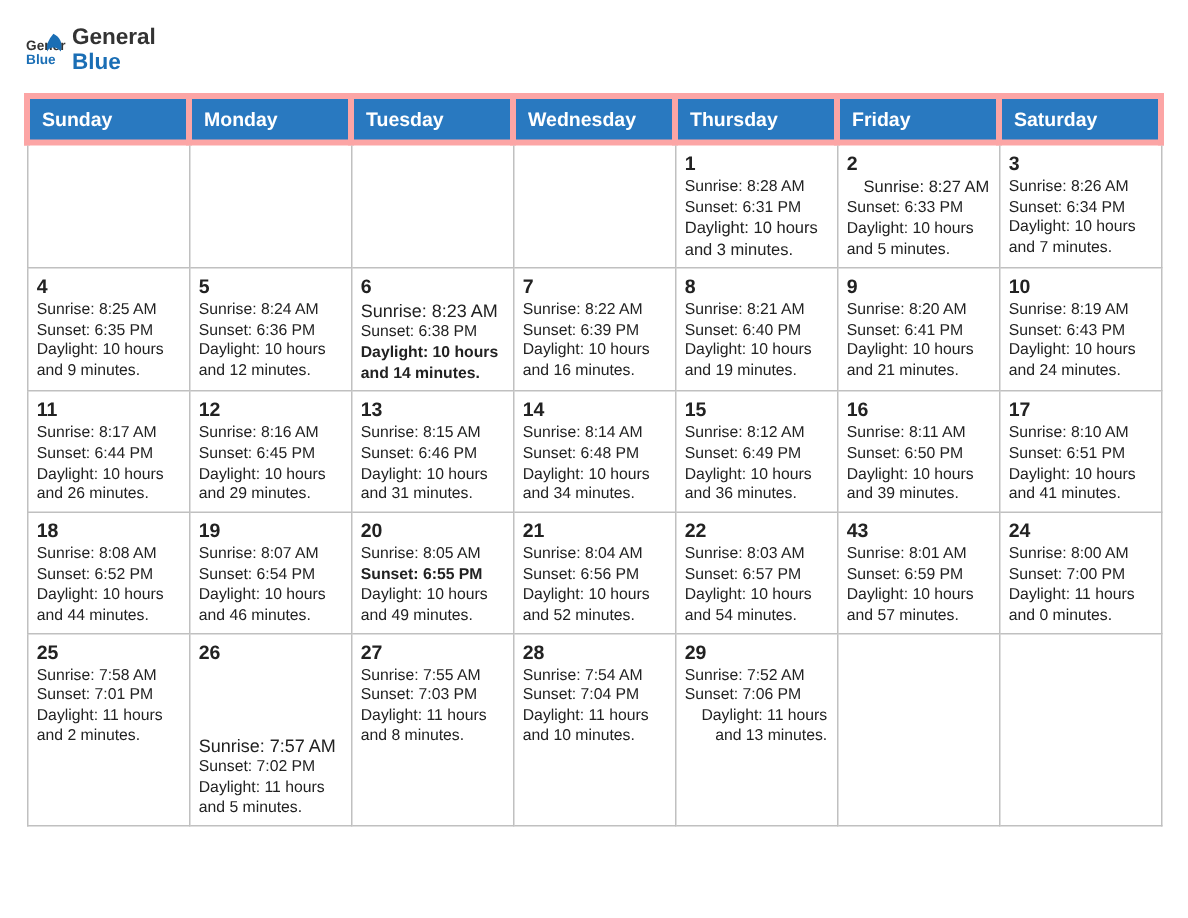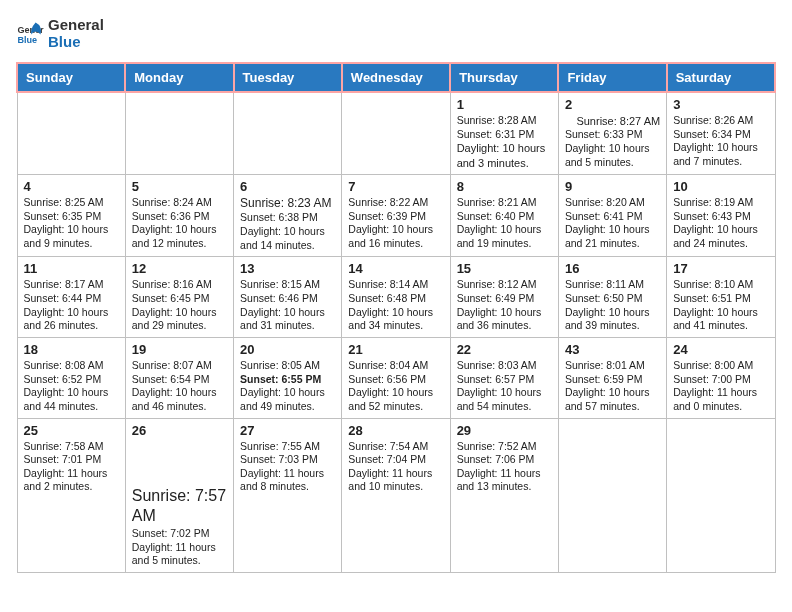--- a/index.html
+++ b/index.html
@@ -42,21 +42,21 @@
       width: 100%;
       border-collapse: collapse;
     }
     th {
       background-color: #2979c0;
       color: #fff;
       font-size: 13px;
       font-weight: bold;
       text-align: left;
       padding: 6px 8px;
-      border: 2px solid #fca5a5;
+      border: 4px solid #fca5a5;
     }
     td {
       vertical-align: top;
       border: 1px solid #c0c0c0;
       padding: 4px 6px;
       font-size: 11px;
       color: #222;
       width: calc(100% / 7);
       height: 80px;
     }
@@ -145,21 +145,21 @@
         <td>
           <span class="day-num">5</span>
           <div style="font-size: 10.5px; line-height: 1.3;">Sunrise: 8:24 AM</div>
           <div style="font-size: 10.5px; line-height: 1.3;">Sunset: 6:36 PM</div>
           <div style="font-size: 10.5px; line-height: 1.3;">Daylight: 10 hours and 12 minutes.</div>
         </td>
         <td>
           <span class="day-num">6</span>
           <div style="font-size: 12px; line-height: 1.3;">Sunrise: 8:23 AM</div>
           <div style="font-size: 10.5px; line-height: 1.3;">Sunset: 6:38 PM</div>
-          <div style="font-size: 10.5px; line-height: 1.3;">Daylight: 10 hours and 14 minutes.</div>
+          <div style="font-size: 10.5px; line-height: 1.3; font-weight: bold;">Daylight: 10 hours and 14 minutes.</div>
         </td>
         <td>
           <span class="day-num">7</span>
           <div style="font-size: 10.5px; line-height: 1.3;">Sunrise: 8:22 AM</div>
           <div style="font-size: 10.5px; line-height: 1.3;">Sunset: 6:39 PM</div>
           <div style="font-size: 10.5px; line-height: 1.3;">Daylight: 10 hours and 16 minutes.</div>
         </td>
         <td>
           <span class="day-num">8</span>
           <div style="font-size: 10.5px; line-height: 1.3;">Sunrise: 8:21 AM</div>
@@ -269,39 +269,39 @@
       </tr>
       <tr>
         <td>
           <span class="day-num">25</span>
           <div style="font-size: 10.5px; line-height: 1.3;">Sunrise: 7:58 AM</div>
           <div style="font-size: 10.5px; line-height: 1.3;">Sunset: 7:01 PM</div>
           <div style="font-size: 10.5px; line-height: 1.3;">Daylight: 11 hours and 2 minutes.</div>
         </td>
         <td>
           <span class="day-num">26</span>
-          <div style="font-size: 16px; line-height: 1.3; margin-top: 48px;">Sunrise: 7:57 AM</div>
+          <div style="font-size: 12px; line-height: 1.3; margin-top: 48px;">Sunrise: 7:57 AM</div>
           <div style="font-size: 10.5px; line-height: 1.3;">Sunset: 7:02 PM</div>
           <div style="font-size: 10.5px; line-height: 1.3;">Daylight: 11 hours and 5 minutes.</div>
         </td>
         <td>
           <span class="day-num">27</span>
           <div style="font-size: 10.5px; line-height: 1.3;">Sunrise: 7:55 AM</div>
           <div style="font-size: 10.5px; line-height: 1.3;">Sunset: 7:03 PM</div>
           <div style="font-size: 10.5px; line-height: 1.3;">Daylight: 11 hours and 8 minutes.</div>
         </td>
         <td>
           <span class="day-num">28</span>
           <div style="font-size: 10.5px; line-height: 1.3;">Sunrise: 7:54 AM</div>
           <div style="font-size: 10.5px; line-height: 1.3;">Sunset: 7:04 PM</div>
           <div style="font-size: 10.5px; line-height: 1.3;">Daylight: 11 hours and 10 minutes.</div>
         </td>
         <td>
           <span class="day-num">29</span>
           <div style="font-size: 10.5px; line-height: 1.3;">Sunrise: 7:52 AM</div>
           <div style="font-size: 10.5px; line-height: 1.3;">Sunset: 7:06 PM</div>
-          <div style="font-size: 10.5px; line-height: 1.3;">Daylight: 11 hours and 13 minutes.</div>
+          <div style="font-size: 10.5px; line-height: 1.3; text-align: right;">Daylight: 11 hours and 13 minutes.</div>
         </td>
         <td class="shaded"></td>
         <td class="shaded"></td>
       </tr>
     </tbody>
 </table>
 
 </body></html>

